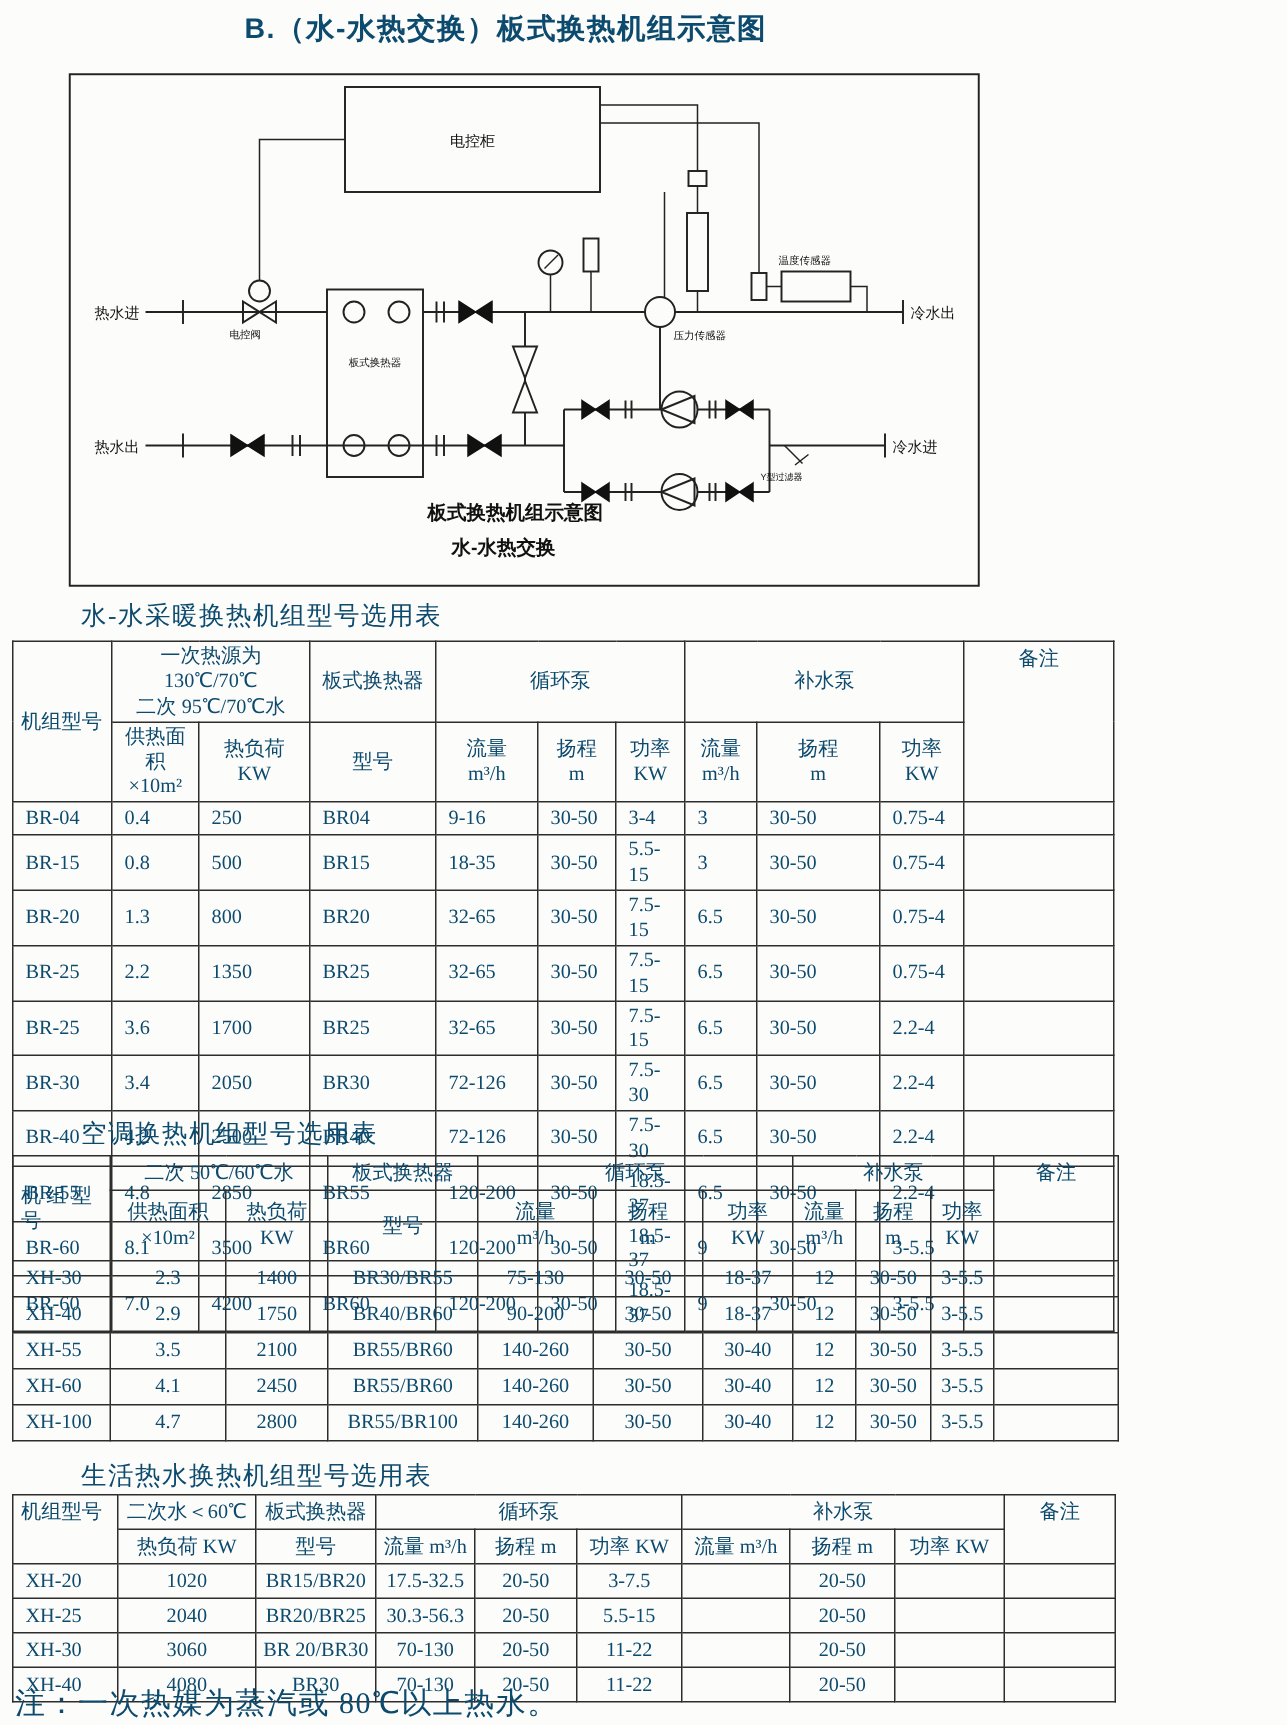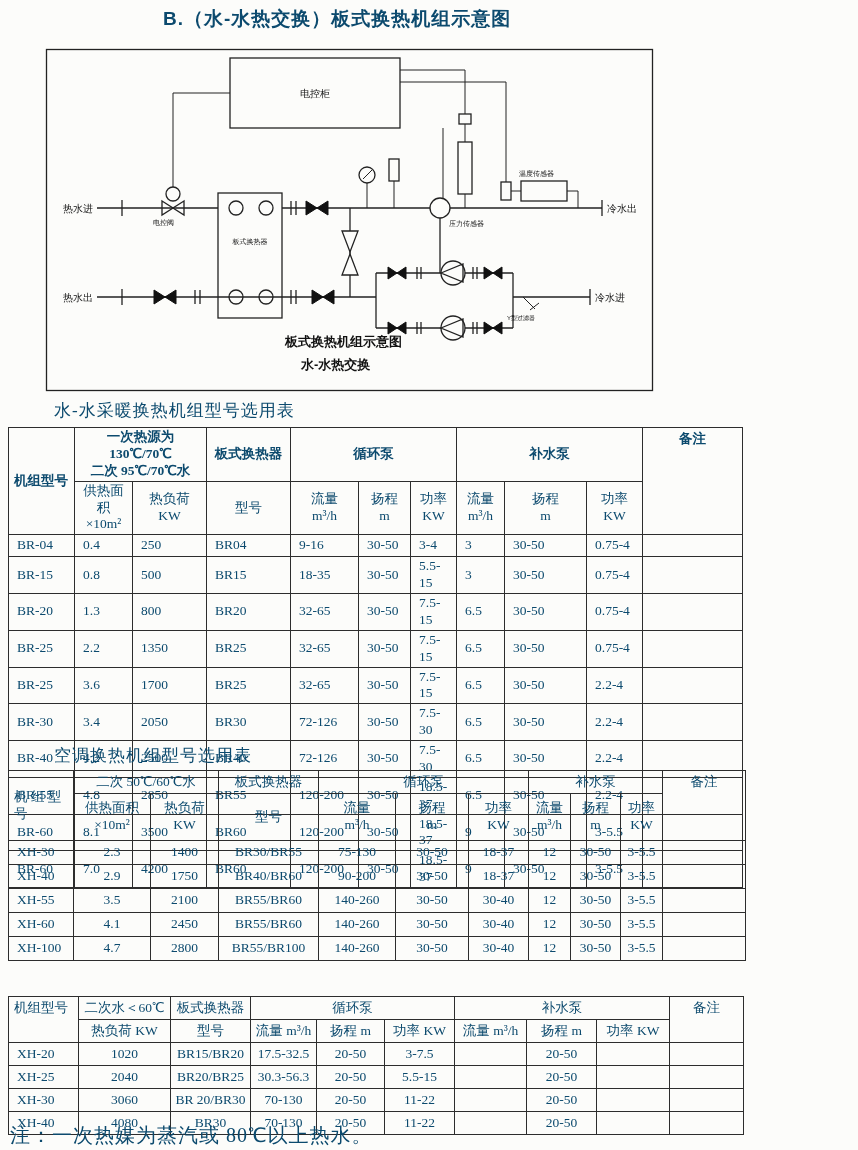--- a/index.html
+++ b/index.html
@@ -20,21 +20,21 @@
     border-collapse:collapse;table-layout:fixed;position:absolute;left:8px;
     font-size:13.5px;line-height:1.25;
   }
   #table1{top:427px;}
   #table2{top:770px;}
   #table3{top:996px;}
   th,td{
     border:1.5px solid #2d2d2d;padding:1px 3px;white-space:pre-line;
     overflow:hidden;font-weight:normal;text-align:center;vertical-align:middle;
   }
-  #table1 thead tr.r1 th{height:40px;font-weight:bold;}
+  #table1 thead tr.r1 th{height:40px;}
   #table1 thead tr.r2 th{height:36px;}
   #table1 tbody td{height:19px;text-align:left;padding-left:8px;}
   #table2 thead tr.r1 th{height:20px;}
   #table2 thead tr.r2 th{height:44px;}
   #table2 tbody td{height:21px;}
   #table3 thead tr.r1 th{height:20px;}
   #table3 thead tr.r2 th{height:20px;}
   #table3 tbody td{height:20px;}
   #table2 tbody td:first-child,#table3 tbody td:first-child{
     text-align:left;padding-left:8px;
@@ -496,20 +496,21 @@
           <td>30-50</td>
           <td>30-40</td>
           <td>12</td>
           <td>30-50</td>
           <td>3-5.5</td>
           <td></td>
         </tr>
       </tbody>
   </table>
 
+  <div class="tbl-title t3-title">生活热水换热机组型号选用表</div>
   <table id="table3">
     <colgroup>
       <col style="width:70px">
         <col style="width:92px">
         <col style="width:80px">
         <col style="width:66px">
       <col style="width:68px">
         <col style="width:70px">
         <col style="width:72px">
         <col style="width:70px">

